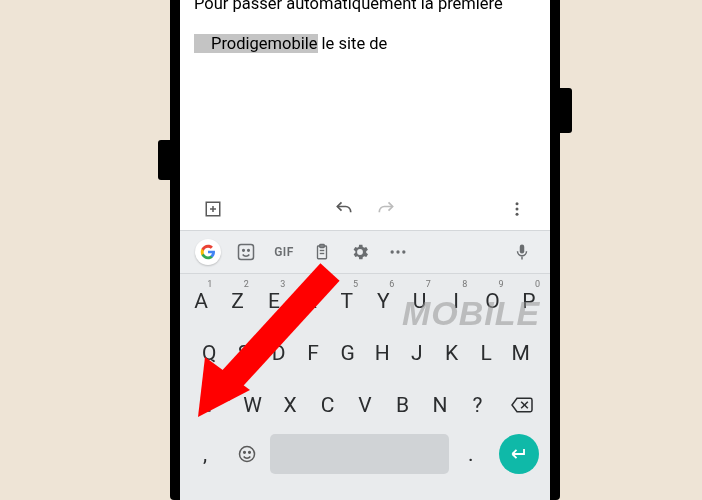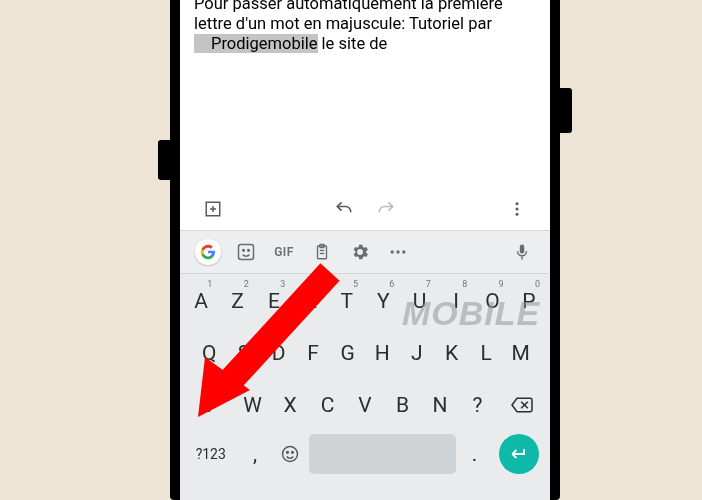--- a/index.html
+++ b/index.html
@@ -180,21 +180,21 @@
 </head>
 <body>
 
 <div class="notch"></div>
 <div class="notch2"></div>
 
 <div class="phone-frame">
 
   <div class="text-area">
     <span>Pour passer automatiquement la première</span><br>
-    <span>lettre d'un mot en majuscule: Tutoriel par</span><br>
+    <br>
     <span class="highlighted">Prodigemobile</span><span> le site de</span>
   </div>
 
   <div class="toolbar">
     <div class="toolbar-icon">
       <svg width="18" height="18" viewBox="0 0 24 24" fill="none" stroke="currentColor" stroke-width="2">
           <rect x="3" y="3" width="18" height="18"></rect>
           <line x1="12" y1="8" x2="12" y2="16"></line>
           <line x1="8" y1="12" x2="16" y2="12"></line>
         </svg>
@@ -316,21 +316,20 @@
         </div>
       <div class="key del-key">
         <svg width="24" height="20" viewBox="0 0 28 24" fill="none" stroke="#2b2d2f" stroke-width="1.8">
             <path d="M8 4h16a2 2 0 012 2v12a2 2 0 01-2 2H8l-6-8 6-8z"></path>
             <line x1="13" y1="8" x2="21" y2="16"></line>
             <line x1="21" y1="8" x2="13" y2="16"></line>
           </svg>
       </div>
     </div>
     <div class="kb-row row4">
-      <div class="key sym-key">?123</div>
       <div class="key" style="flex:0.9">,</div>
       <div class="key" style="flex:0.9">
         <svg width="20" height="20" viewBox="0 0 24 24" fill="none" stroke="#5a5a5a" stroke-width="1.8">
             <circle cx="12" cy="12" r="9"></circle>
             <circle cx="9" cy="10" r="1" fill="#5a5a5a"></circle>
             <circle cx="15" cy="10" r="1" fill="#5a5a5a"></circle>
             <path d="M8 15s1.5 2 4 2 4-2 4-2"></path>
           </svg>
       </div>
       <div class="key space-key"></div>

